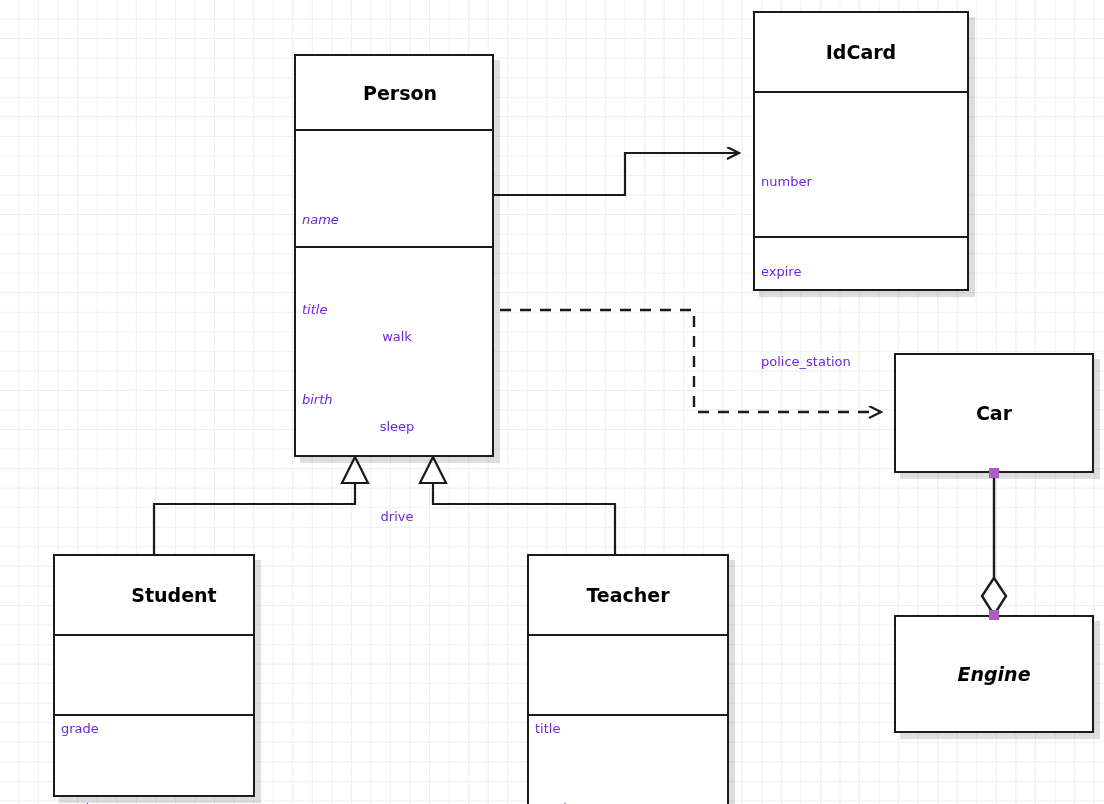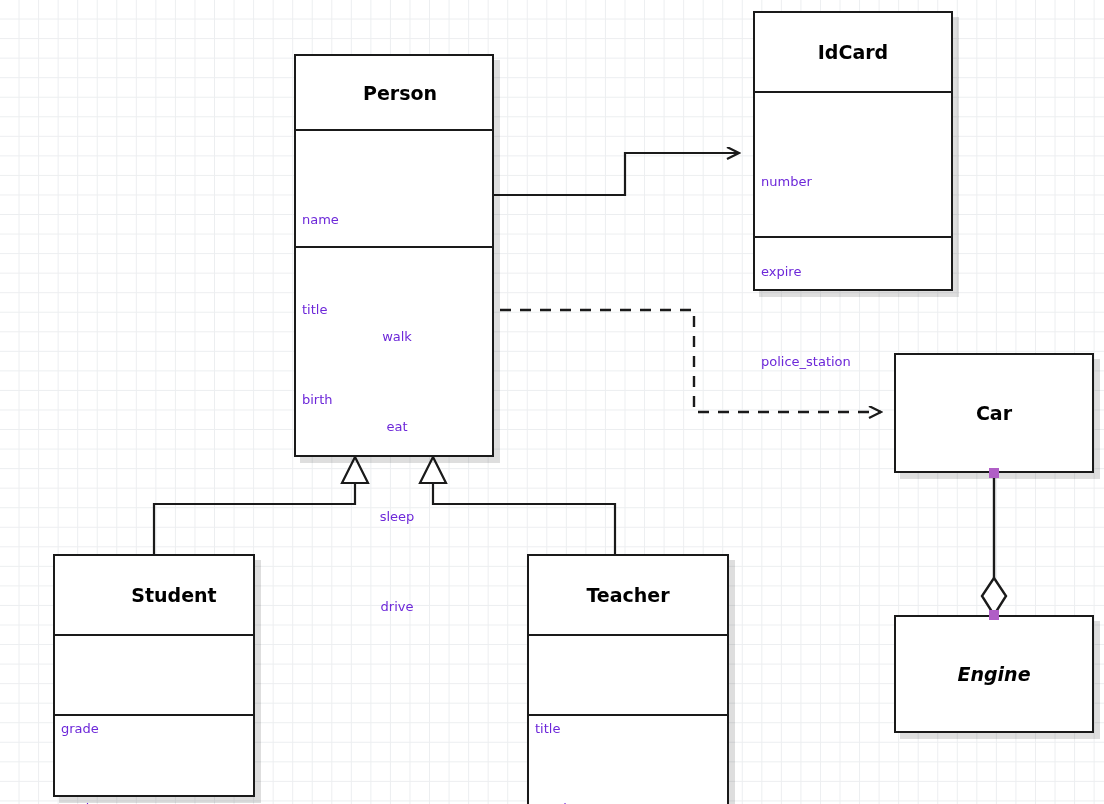--- a/index.html
+++ b/index.html
@@ -103,34 +103,33 @@
     <g>
       <polyline points="994,473 994,578" fill="none" stroke="#1a1a1a" stroke-width="2.4"></polyline>
       <polygon points="994,578 1006,596 994,615 982,596" fill="#ffffff" stroke="#1a1a1a" stroke-width="2.4" stroke-linejoin="miter"></polygon>
     </g>
   </svg>
 
   <div class="uml-class" style="left:294px; top:54px; width:200px; height:403px;">
     <div class="uml-compartment uml-title" style="height:73px;padding-left:12px;">
       <span>Person</span>
     </div>
-    <div class="uml-compartment uml-members" style="height:117px;">
+    <div class="uml-compartment uml-members" style="height:117px;font-style:italic;">
       <div>name</div>
       <div>title</div>
       <div>birth</div>
     </div>
     <div class="uml-compartment uml-members" style="height:209px;text-align:center;">
       <div>walk</div>
-      <div>eat</div>
       <div>sleep</div>
       <div>drive</div>
     </div>
   </div>
 
-  <div class="uml-class" style="left:753px; top:11px; width:200px; height:280px;">
+  <div class="uml-class" style="left:753px; top:11px; width:216px; height:280px;">
     <div class="uml-compartment uml-title" style="height:78px;">
       <span>IdCard</span>
     </div>
     <div class="uml-compartment uml-members" style="height:145px;">
       <div>number</div>
       <div>expire</div>
       <div>police_station</div>
     </div>
     <div class="uml-compartment uml-members empty" style="height:53px;"></div>
   </div>

